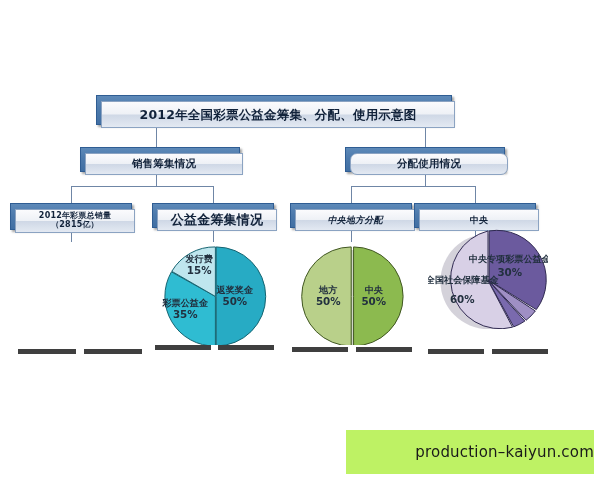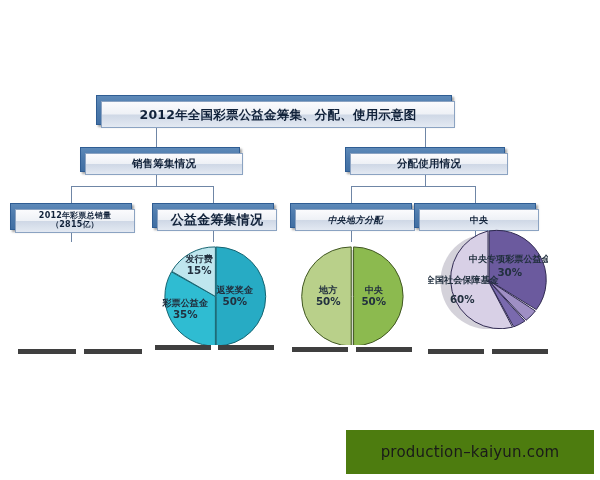--- a/index.html
+++ b/index.html
@@ -50,21 +50,21 @@
     font-weight: bold;
   }
 
   #node-title { left: 96px; top: 79px; width: 356px; height: 30px; margin-top: 16px; }
   #node-title .inner { font-size: 12.5px; }
 
   #node-sales { left: 80px; top: 147px; width: 160px; height: 25px; }
   #node-sales .inner { font-size: 10.5px; }
 
   #node-alloc { left: 345px; top: 147px; width: 160px; height: 25px; }
-  #node-alloc .inner { font-size: 10.5px; }
+  #node-alloc .inner { font-size: 10.5px; border-radius: 7px; }
 
   #node-total { left: 10px; top: 203px; width: 122px; height: 27px; padding-left: 15px; }
   #node-total .inner { font-size: 8px; padding: 0 2px; }
 
   #node-fund { left: 152px; top: 203px; width: 122px; height: 25px; }
   #node-fund .inner { font-size: 13px; }
 
   #node-split { left: 290px; top: 203px; width: 122px; height: 25px; }
   #node-split .inner { font-size: 9px; font-style: italic; }
 
@@ -101,24 +101,24 @@
   }
   .slice-label.pct { font-size: 5.2px; }
 
   
   #watermark {
     position: absolute;
     left: 346px;
     top: 430px;
     width: 248px;
     height: 44px;
-    background: #4d7c0f;
+    background: #bef264;
     display: flex;
     align-items: center;
-    justify-content: center;
+    justify-content: flex-end;
   }
   #watermark-text {
     color: #1a1a1a;
     font-size: 15px;
     font-family: "DejaVu Sans", "Liberation Sans", sans-serif;
     letter-spacing: 0.2px;
   }
 
   
   .artifact {

